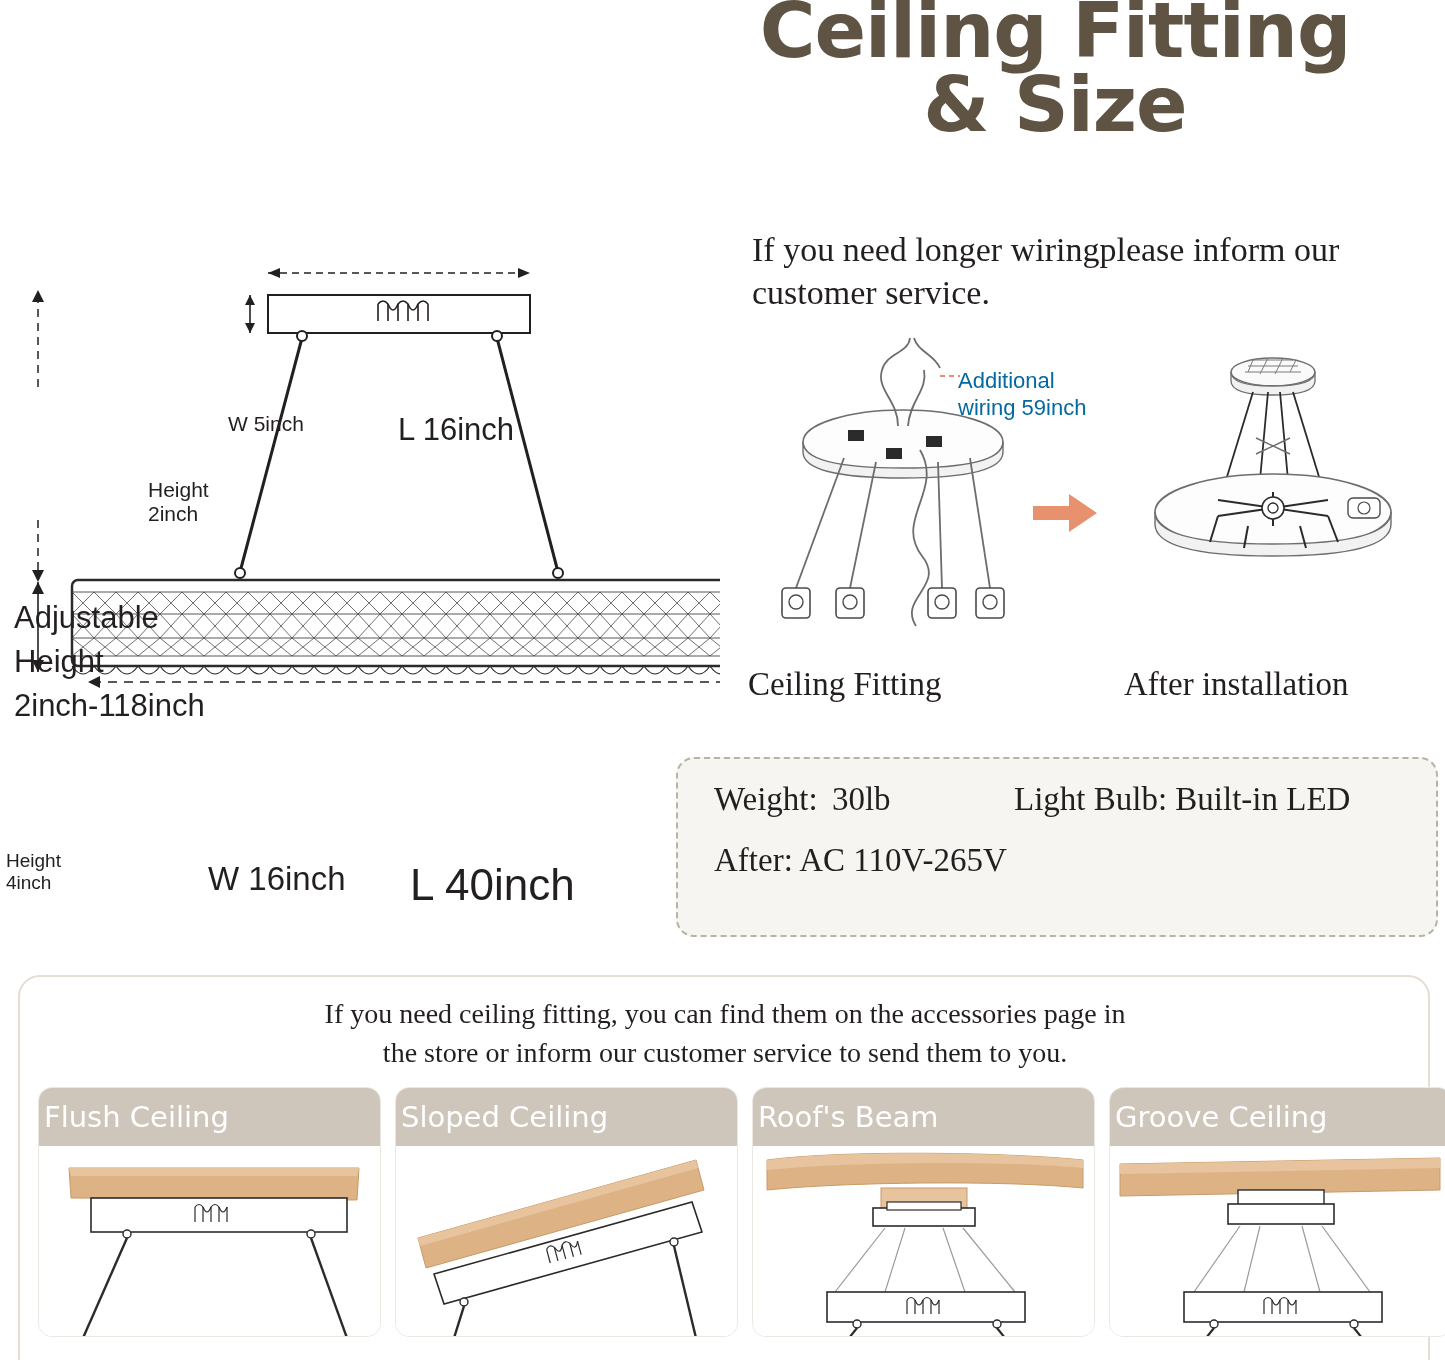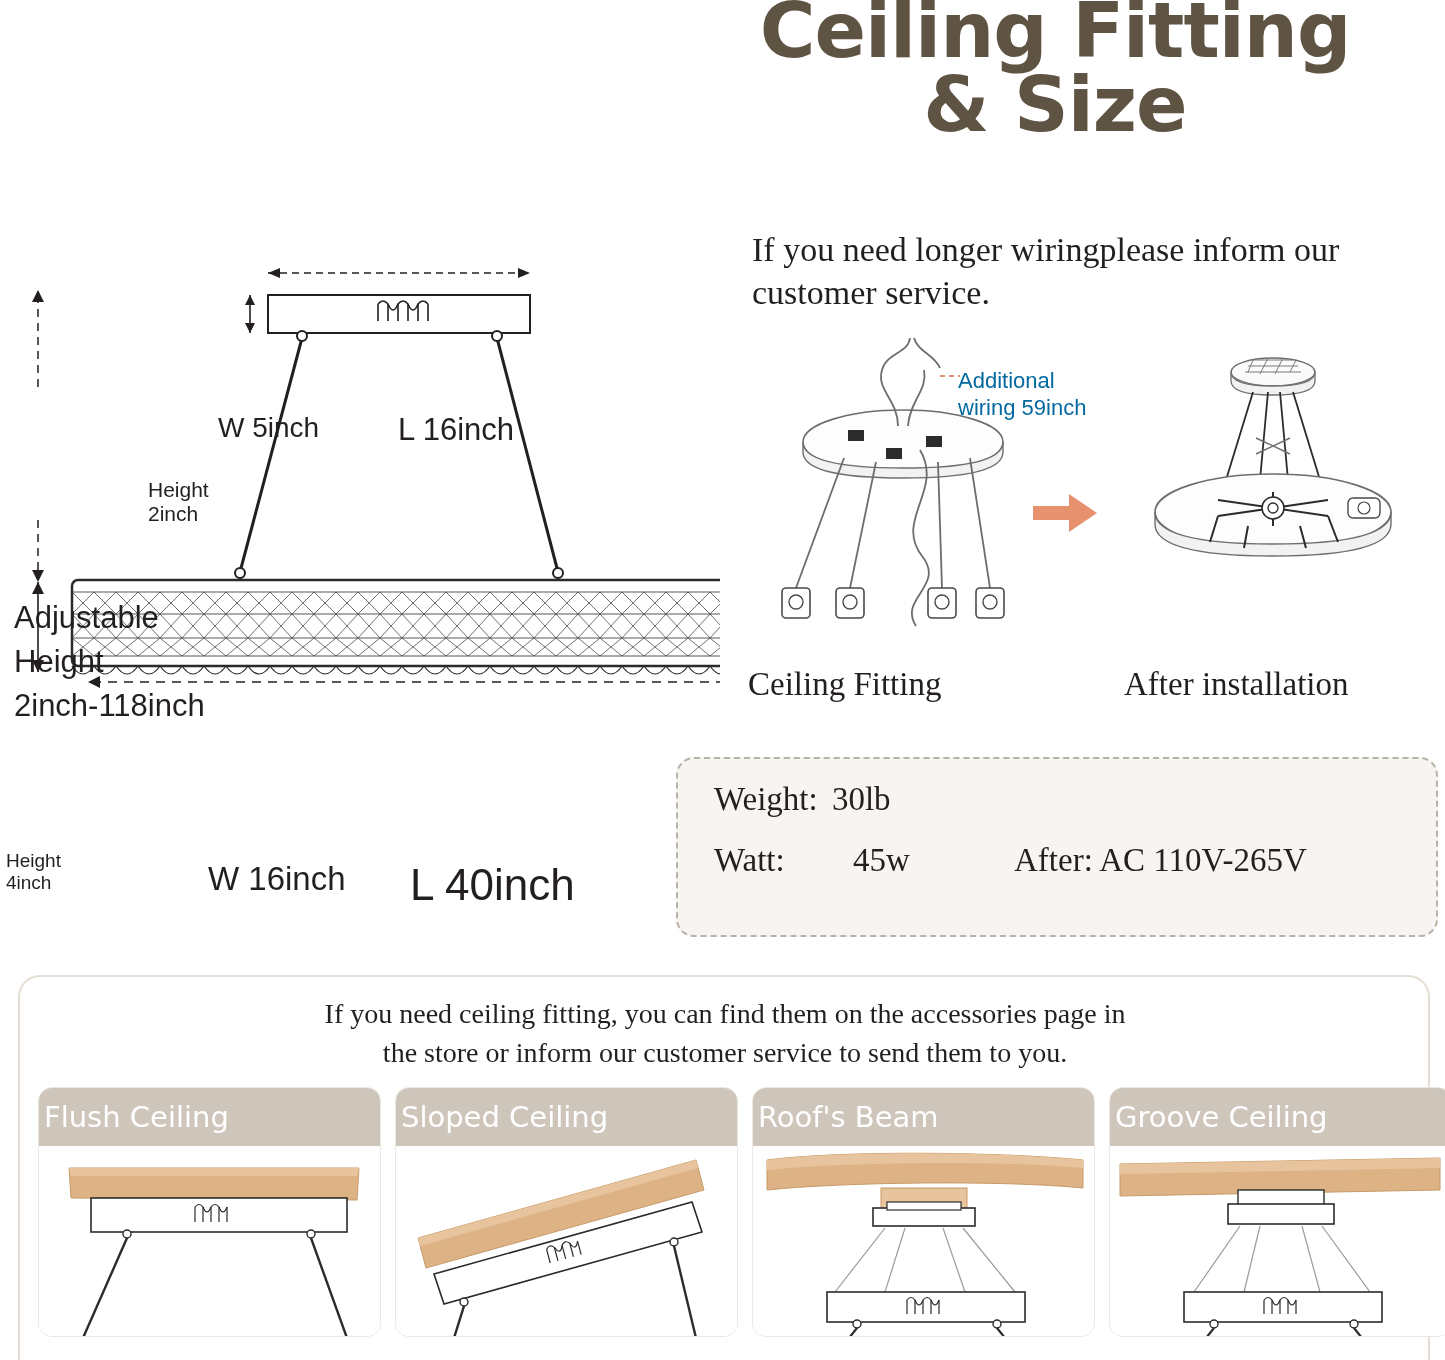--- a/index.html
+++ b/index.html
@@ -27,21 +27,21 @@
     line-height: 0.98;
     letter-spacing: -1px;
   }
   .title .line2 { display: block; }
 
   
   .left-diagram { position: absolute; left: 0; top: 190px; width: 720px; height: 540px; }
 
   .lbl { position: absolute; font-family: "Liberation Sans", sans-serif; color: #231f20; }
 
-  .lbl-w5 { left: 218px; top: 222px; font-size: 28px; }
+  .lbl-w5 { left: 228px; top: 222px; font-size: 21px; }
   .lbl-l16 { left: 398px; top: 222px; font-size: 31px; }
   .lbl-height2 { left: 148px; top: 288px; font-size: 21px; line-height: 1.15; width: 92px; text-align: left; }
   .lbl-adjustable {
     left: 14px; top: 406px; font-size: 31px; line-height: 1.42; width: 240px;
   }
   .lbl-height4 { left: 6px; top: 660px; font-size: 19px; line-height: 1.15; width: 80px; }
   .lbl-w16 { left: 208px; top: 670px; font-size: 33px; }
   .lbl-l40 { left: 410px; top: 670px; font-size: 44px; }
 
   
@@ -482,26 +482,26 @@
 
   <div class="cap-ceiling-fitting">Ceiling Fitting</div>
   <div class="cap-after-install">After installation</div>
 
   <div class="spec-box">
     <div class="spec-row">
       <div class="spec-a">
         <span>Weight:</span>
         <span class="v">30lb</span>
       </div>
+      <div class="spec-b">
+        <span>Light Bulb:</span>
+        <span class="v">Built-in LED</span>
+      </div>
     </div>
     <div class="spec-row">
-      <div class="spec-a">
-        <span>Watt:</span>
-        <span class="watt-val">45w</span>
-      </div>
       <div class="spec-b">
         <span>After:</span>
         <span class="v">AC 110V-265V</span>
       </div>
     </div>
   </div>
 
   <div class="bottom-panel">
     <div class="bottom-note">
       <div>If you need ceiling fitting, you can find them on the accessories page in</div>

